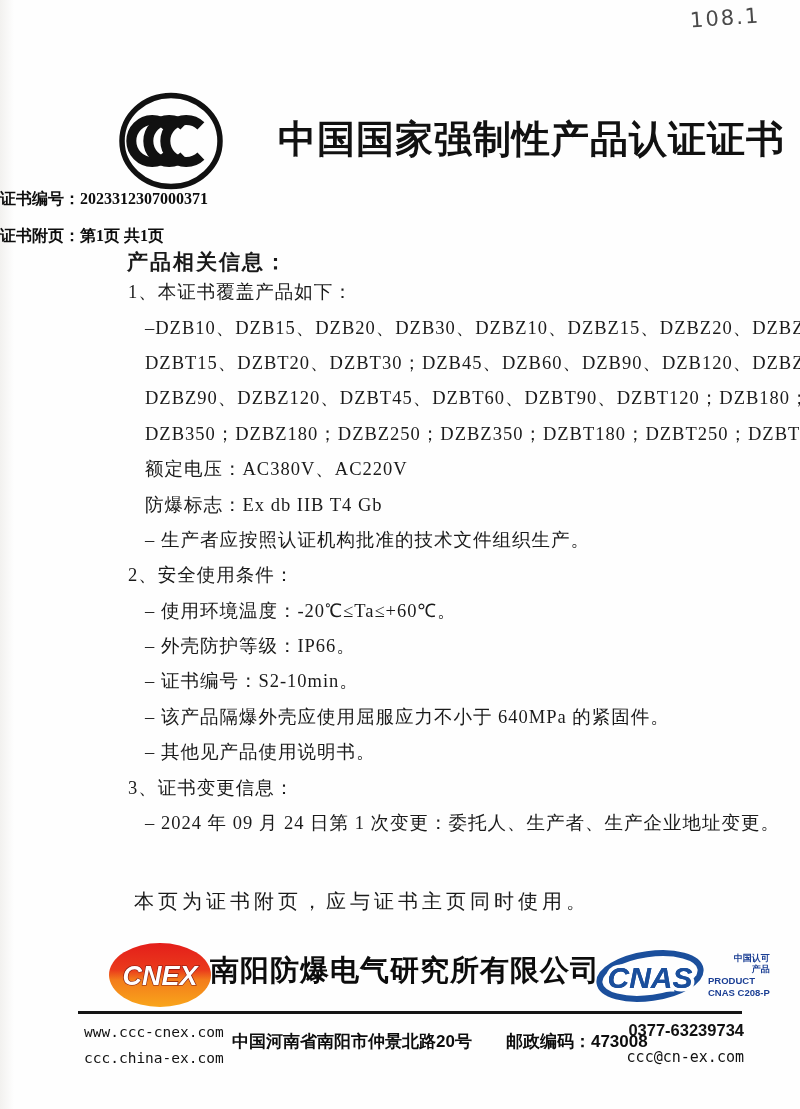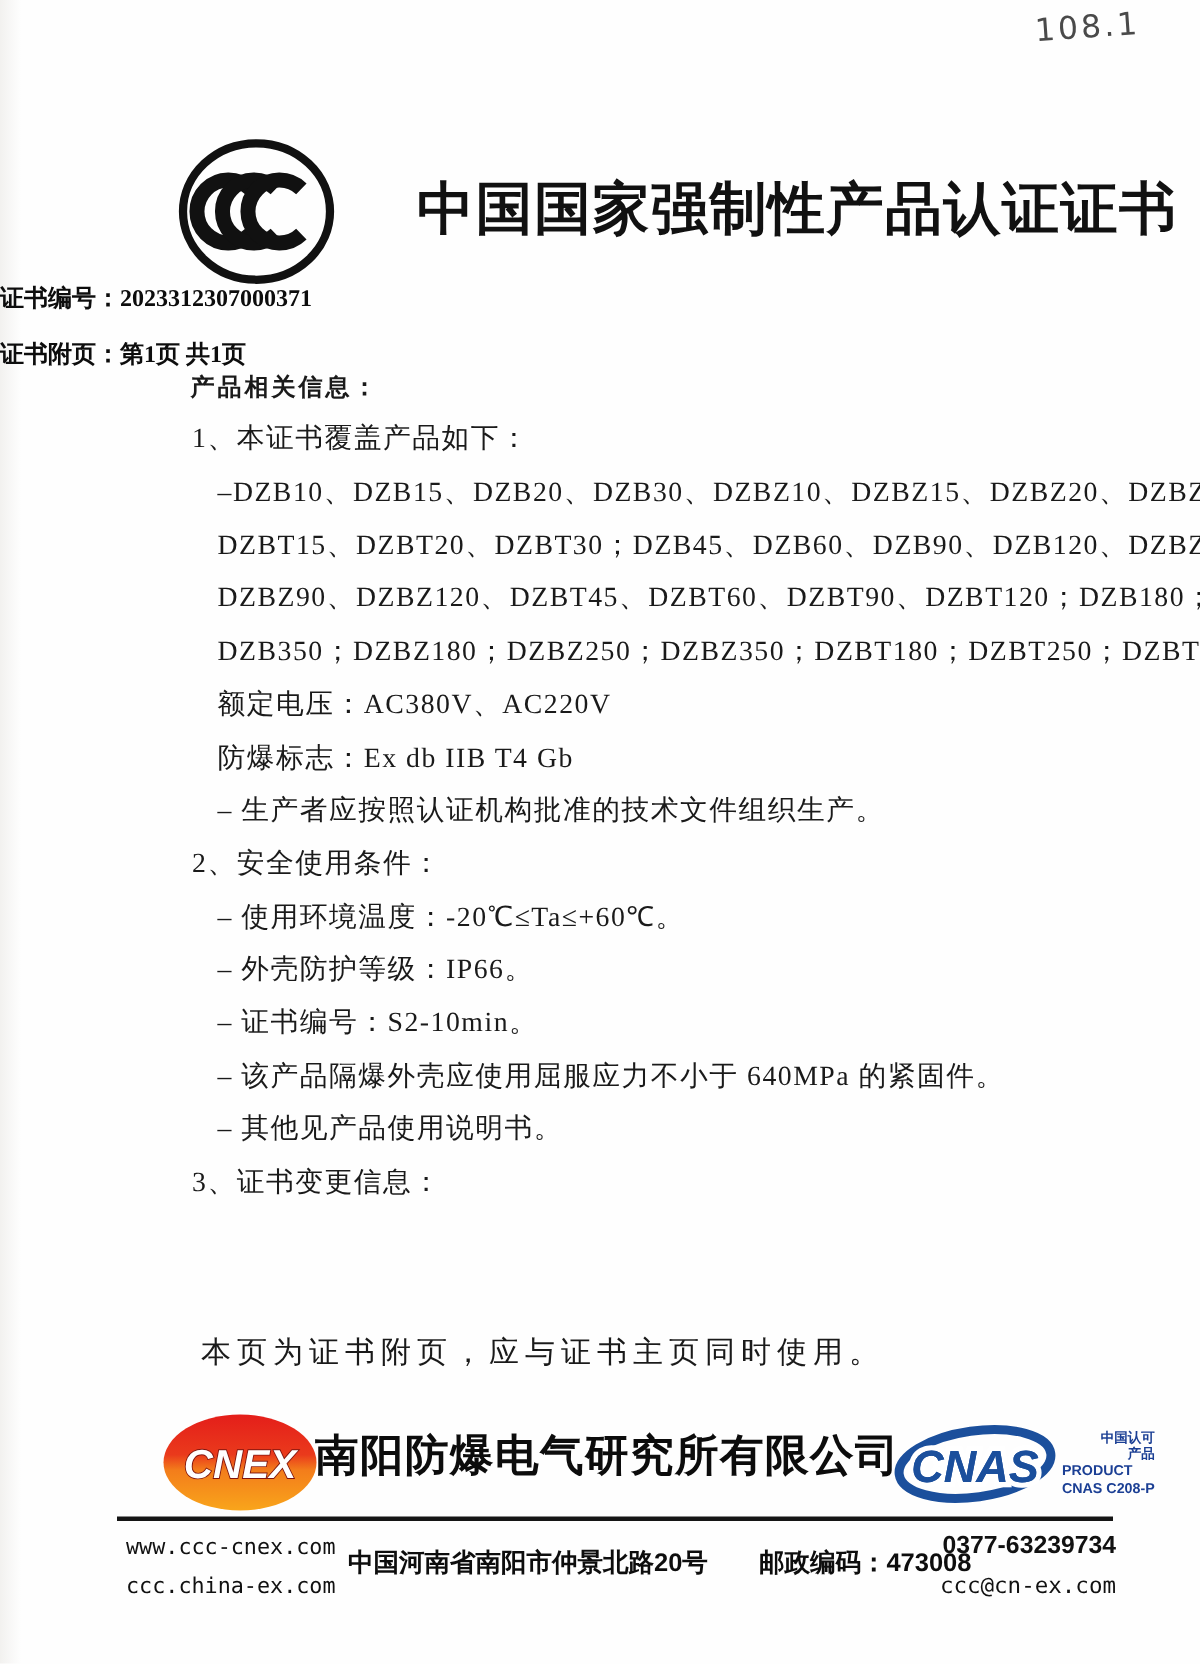--- a/index.html
+++ b/index.html
@@ -24,21 +24,21 @@
     font-family:"Liberation Sans", sans-serif;
     margin-left:35px;
   }
   .cert-line{
     left:0;width:800px;text-align:left;font-size:16px;font-weight:bold;
     white-space:nowrap;color:#0d0d0d;
   }
   .cert-line-1{top:189px;}
   .cert-line-2{top:226px;}
   .section-title{
-    top:248px;left:127px;font-size:16px;font-weight:bold;letter-spacing:2px;
+    top:248px;left:127px;font-size:21px;font-weight:bold;letter-spacing:2px;
   }
   .body-lines{
     top:274px;left:128px;right:60px;font-size:18.5px;
   }
   .line{
     height:35.4px;display:flex;align-items:center;white-space:nowrap;
     letter-spacing:1px;
   }
   .l1{padding-left:17px;}
   .footer-notice{
@@ -111,20 +111,21 @@
   <div class="line l1">额定电压：AC380V、AC220V</div>
   <div class="line l1">防爆标志：Ex db IIB T4 Gb</div>
   <div class="line l1">– 生产者应按照认证机构批准的技术文件组织生产。</div>
   <div class="line l0">2、安全使用条件：</div>
   <div class="line l1">– 使用环境温度：-20℃≤Ta≤+60℃。</div>
   <div class="line l1">– 外壳防护等级：IP66。</div>
   <div class="line l1">– 证书编号：S2-10min。</div>
   <div class="line l1">– 该产品隔爆外壳应使用屈服应力不小于 640MPa 的紧固件。</div>
   <div class="line l1">– 其他见产品使用说明书。</div>
   <div class="line l0">3、证书变更信息：</div>
+  <div class="line l1">– 2024 年 09 月 24 日第 1 次变更：委托人、生产者、生产企业地址变更。</div>
 </div>
 
 <div class="abs footer-notice">本页为证书附页，应与证书主页同时使用。</div>
 
 <div class="abs cnex-logo">
   <svg width="106" height="68" viewBox="0 0 106 68">
     <defs>
       <linearGradient id="cnexGrad" x1="0" y1="0" x2="0" y2="1">
         <stop offset="0%" stop-color="#e41e1a"></stop>
         <stop offset="42%" stop-color="#ea3a1c"></stop>

